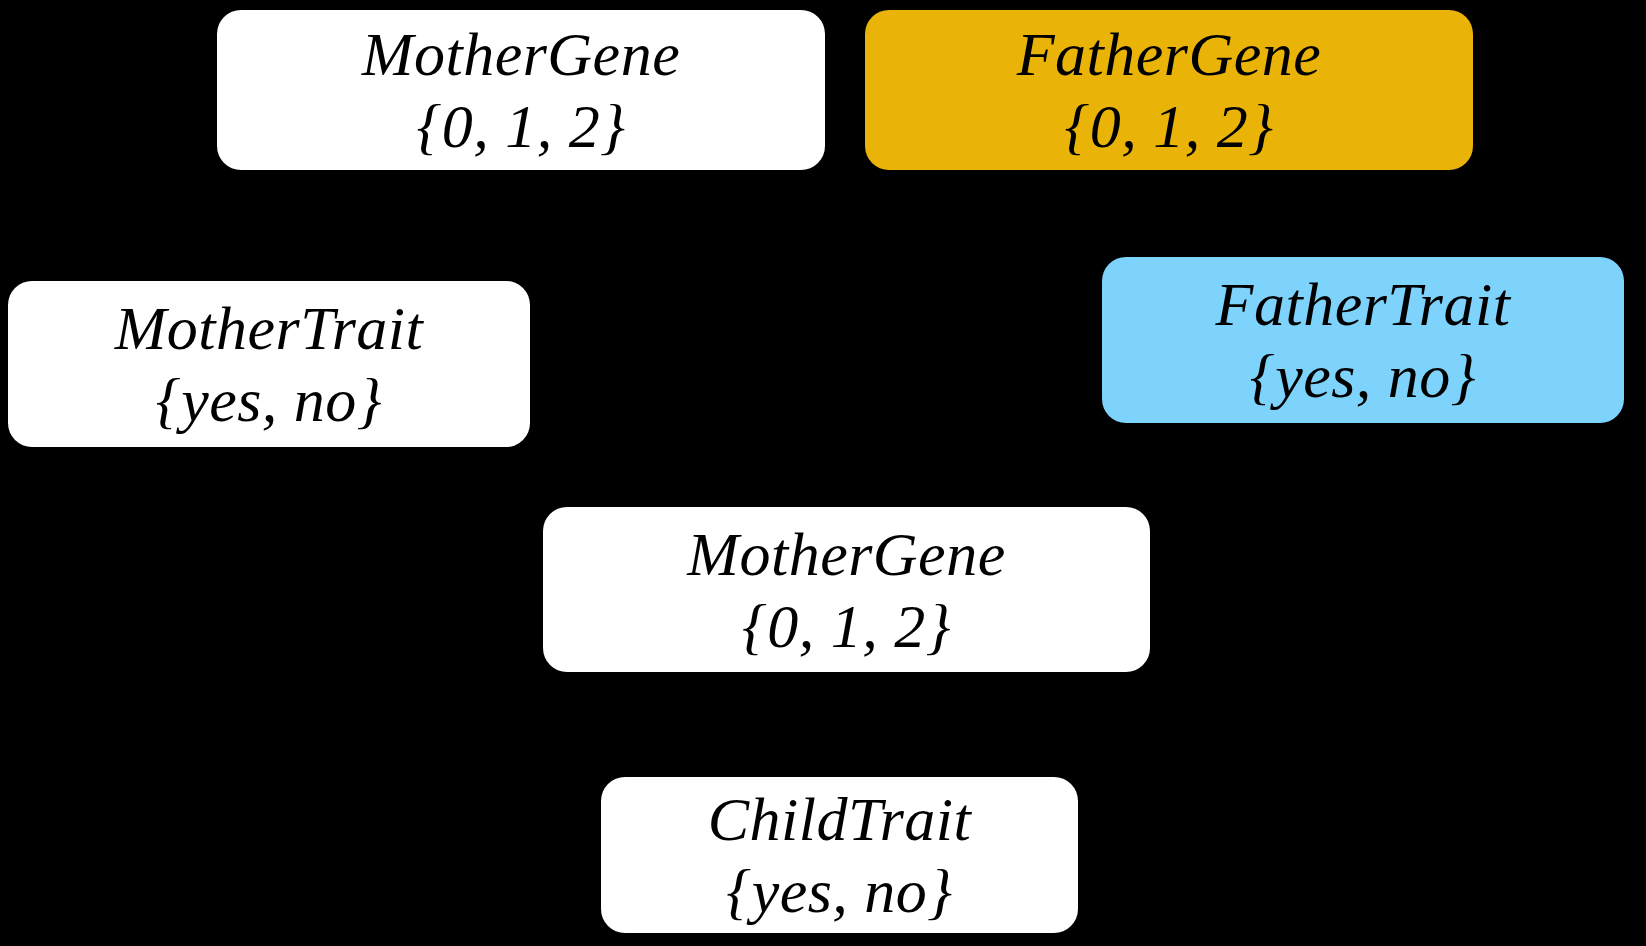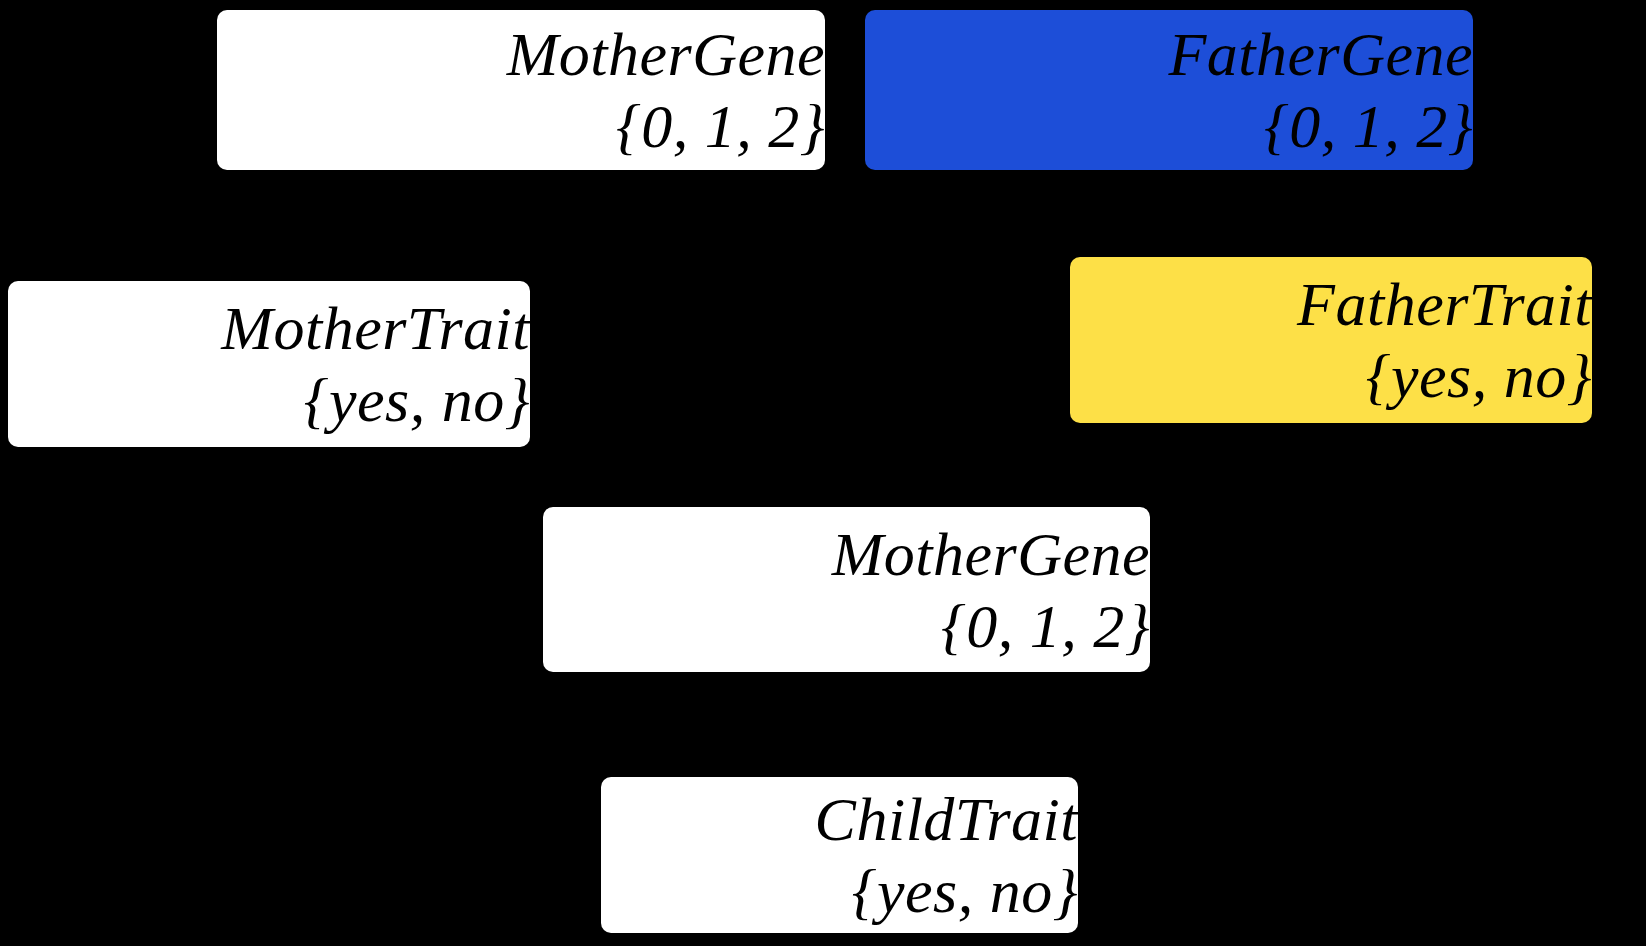--- a/index.html
+++ b/index.html
@@ -10,24 +10,24 @@
   .canvas {
     position: relative;
     width: 1646px;
     height: 946px;
     background: #000000;
     overflow: hidden;
   }
   .node {
     position: absolute;
     background: #ffffff;
-    border-radius: 10px;
+    border-radius: 24px;
     display: flex;
     flex-direction: column;
-    align-items: flex-end;
+    align-items: center;
     justify-content: center;
     text-align: center;
     font-family: "Liberation Serif", "DejaVu Serif", serif;
     font-style: italic;
     color: #000000;
   }
   .node-title,
   .node-domain {
     font-size: 62px;
     line-height: 72px;
@@ -38,31 +38,31 @@
 </head>
 <body style="background: rgb(0, 0, 0);">
 
 <div class="canvas" style="background: rgb(0, 0, 0);">
 
   <div class="node" style="left: 217px; top: 10px; width: 608px; height: 160px; background: rgb(255, 255, 255); color: rgb(0, 0, 0);">
     <div class="node-title">MotherGene</div>
     <div class="node-domain">{0, 1, 2}</div>
   </div>
 
-  <div class="node" style="left: 865px; top: 10px; width: 608px; height: 160px; background: #1d4ed8; color: rgb(0, 0, 0);">
+  <div class="node" style="left: 865px; top: 10px; width: 608px; height: 160px; background: #eab308; color: rgb(0, 0, 0);">
     <div class="node-title">FatherGene</div>
     <div class="node-domain">{0, 1, 2}</div>
   </div>
 
   <div class="node" style="left: 8px; top: 257px; width: 522px; height: 166px; background: rgb(255, 255, 255); color: rgb(0, 0, 0); margin-top: 24px;">
     <div class="node-title">MotherTrait</div>
     <div class="node-domain">{yes, no}</div>
   </div>
 
-  <div class="node" style="left: 1070px; top: 257px; width: 522px; height: 166px; background: #fde047; color: rgb(0, 0, 0);">
+  <div class="node" style="left: 1102px; top: 257px; width: 522px; height: 166px; background: #7dd3fc; color: rgb(0, 0, 0);">
     <div class="node-title">FatherTrait</div>
     <div class="node-domain">{yes, no}</div>
   </div>
 
   <div class="node" style="left: 543px; top: 507px; width: 607px; height: 165px; background: rgb(255, 255, 255); color: rgb(0, 0, 0);">
     <div class="node-title">MotherGene</div>
     <div class="node-domain">{0, 1, 2}</div>
   </div>
 
   <div class="node" style="left: 601px; top: 777px; width: 477px; height: 156px; background: rgb(255, 255, 255); color: rgb(0, 0, 0);">

